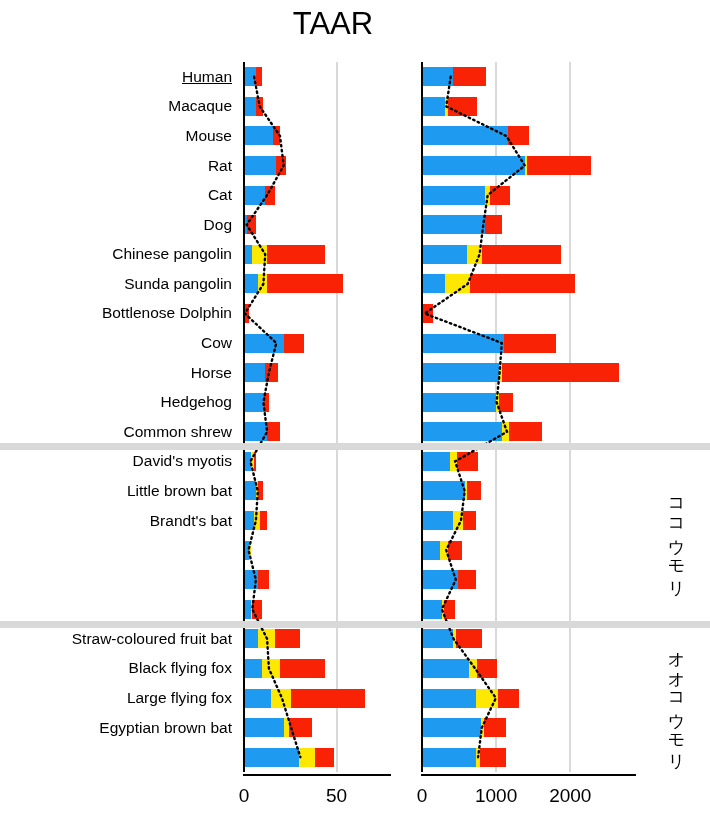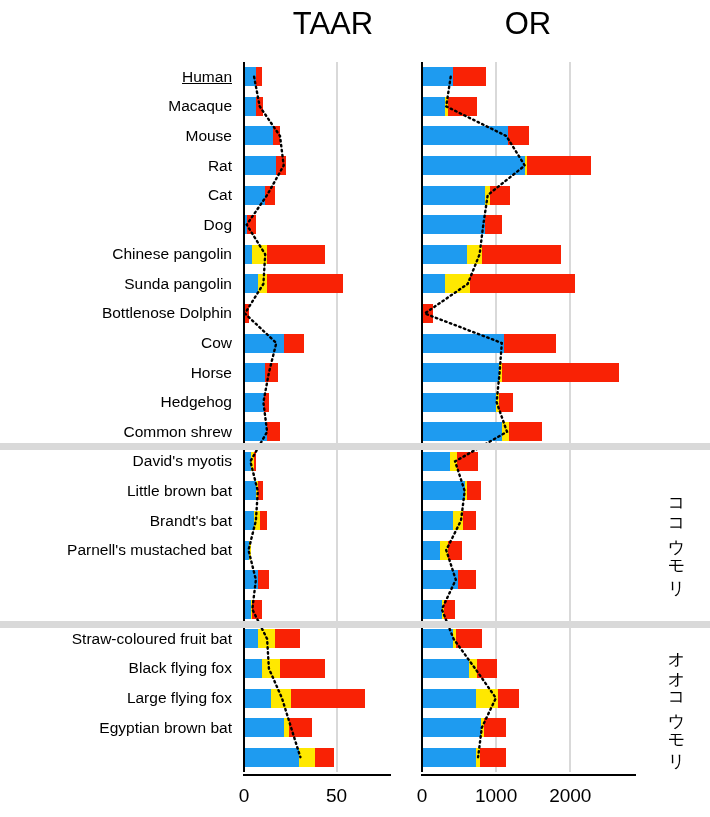--- a/index.html
+++ b/index.html
@@ -99,40 +99,38 @@
 
   
   .trend{position:absolute;left:0;top:0;pointer-events:none;}
 </style>
 </head>
 <body>
 
 <div id="chart-root">
 
   <div class="panel-title" id="title-taar">TAAR</div>
-  <div class="panel-title" id="title-or">OR</div>
 
   <div class="cat-labels" id="cat-labels">
       <div class="cat-label" style="top: 6.79167px; text-decoration: underline;">Human</div>
       <div class="cat-label" style="top: 36.375px;">Macaque</div>
       <div class="cat-label" style="top: 65.9583px;">Mouse</div>
       <div class="cat-label" style="top: 95.5417px;">Rat</div>
       <div class="cat-label" style="top: 125.125px;">Cat</div>
       <div class="cat-label" style="top: 154.708px; text-align: right;">Dog</div>
       <div class="cat-label" style="top: 184.292px;">Chinese pangolin</div>
       <div class="cat-label" style="top: 213.875px;">Sunda pangolin</div>
       <div class="cat-label" style="top: 243.458px;">Bottlenose Dolphin</div>
       <div class="cat-label" style="top: 273.042px;">Cow</div>
       <div class="cat-label" style="top: 302.625px;">Horse</div>
       <div class="cat-label" style="top: 332.208px;">Hedgehog</div>
       <div class="cat-label" style="top: 361.792px;">Common shrew</div>
       <div class="cat-label" style="top: 391.375px;">David's myotis</div>
       <div class="cat-label" style="top: 420.958px;">Little  brown bat</div>
       <div class="cat-label" style="top: 450.542px;">Brandt's bat</div>
-      <div class="cat-label" style="top: 480.125px;">Parnell's mustached bat</div>
       <div class="cat-label" style="top: 568.875px;">Straw-coloured fruit bat</div>
       <div class="cat-label" style="top: 598.458px;">Black flying fox</div>
       <div class="cat-label" style="top: 628.042px;">Large flying fox</div>
       <div class="cat-label" style="top: 657.625px;">Egyptian brown bat</div>
     </div>
 
   <div class="plot" id="plot-taar">
     <div class="axis-y"></div>
     <div class="axis-x"></div>
     <div class="grids" id="grids-taar">

